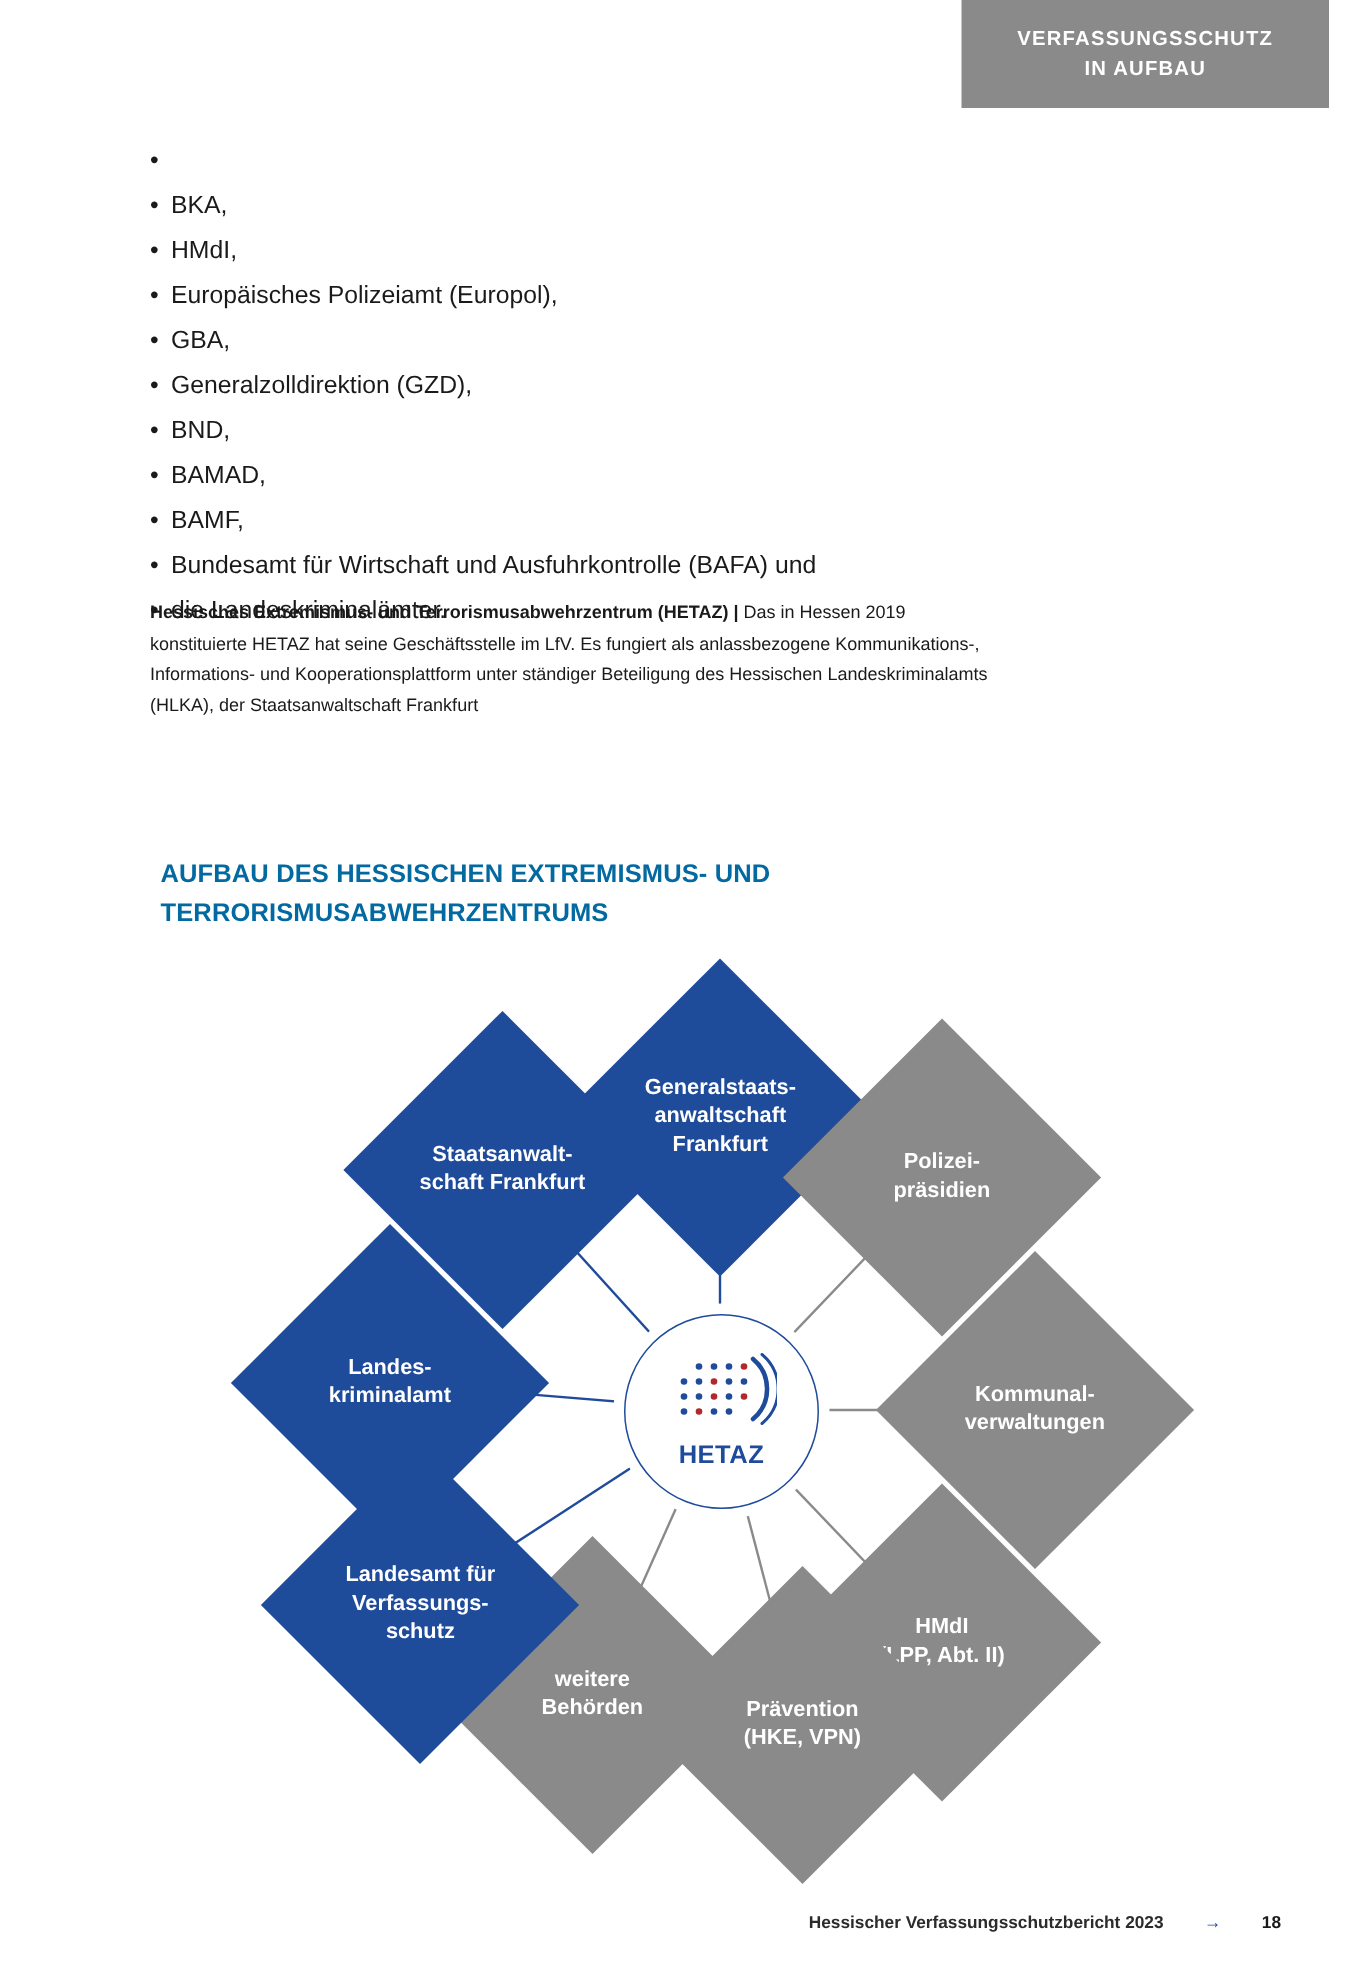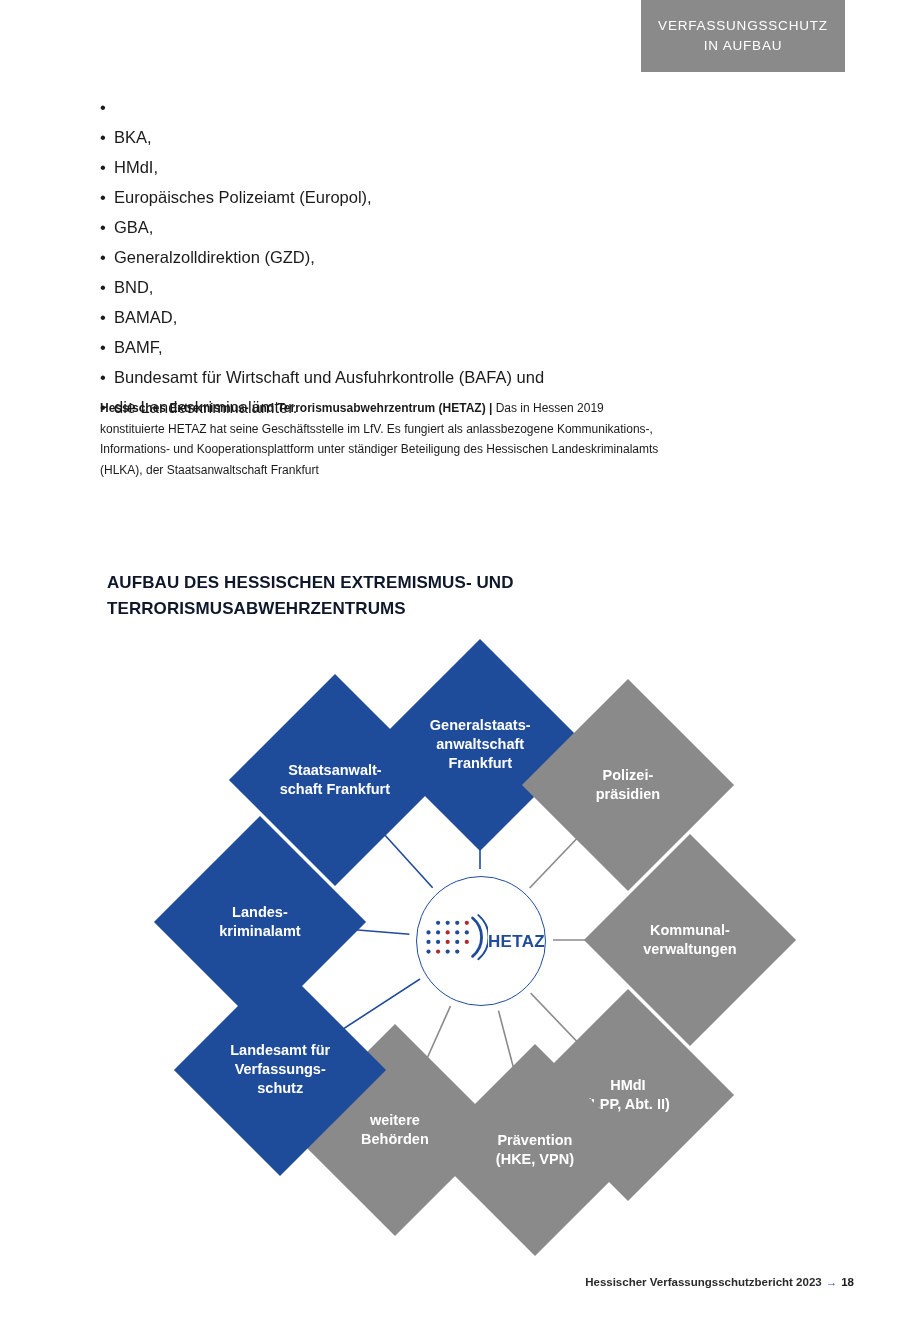--- a/index.html
+++ b/index.html
@@ -14,30 +14,30 @@
     color: #1a1a1a;
     position: relative;
     overflow: hidden;
   }
 
   
   .header-tab {
     position: absolute;
     top: 0;
     left: 641px;
-    width: 204px;
+    width: 245px;
     height: 72px;
     background: #8a8a8a;
     color: #ffffff;
     display: flex;
     flex-direction: column;
     align-items: center;
     justify-content: center;
     font-size: 13.5px;
-    font-weight: normal;
+    font-weight: bold;
     letter-spacing: 0.06em;
     line-height: 1.45;
     text-align: center;
   }
 
   
   .bullet-list {
     position: absolute;
     top: 99px;
     left: 100px;
@@ -74,21 +74,21 @@
   
   .section-heading {
     position: absolute;
     top: 570px;
     left: 107px;
     width: 600px;
     font-size: 17px;
     font-weight: bold;
     line-height: 1.55;
     letter-spacing: 0.005em;
-    color: #0f172a;
+    color: #0369a1;
   }
 
   
   .diagram {
     position: absolute;
     top: 650px;
     left: 150px;
     width: 660px;
     height: 570px;
   }
@@ -121,40 +121,40 @@
   
   .hub {
     position: absolute;
     width: 128px;
     height: 128px;
     border-radius: 50%;
     background: #ffffff;
     border: 1.6px solid #1f4b9b;
     box-shadow: 0 0 0 7px #ffffff;
     display: flex;
-    flex-direction: row;
+    flex-direction: column;
     align-items: center;
     justify-content: center;
   }
   .hub-label {
     color: #1f4b9b;
     font-weight: bold;
     font-size: 17px;
     letter-spacing: 0.02em;
     margin-top: 2px;
   }
 
   
   .footer {
     position: absolute;
     bottom: 36px;
     right: 46px;
     display: flex;
     align-items: center;
-    gap: 4px;
+    gap: 27px;
     font-size: 11.5px;
     font-weight: bold;
     color: #2b2b2b;
   }
   .footer .arrow { color: #1f4b9b; font-weight: bold; }
   .footer .pageno { color: #1a1a1a; font-weight: bold; }
 </style>
 </head>
 <body>
 

